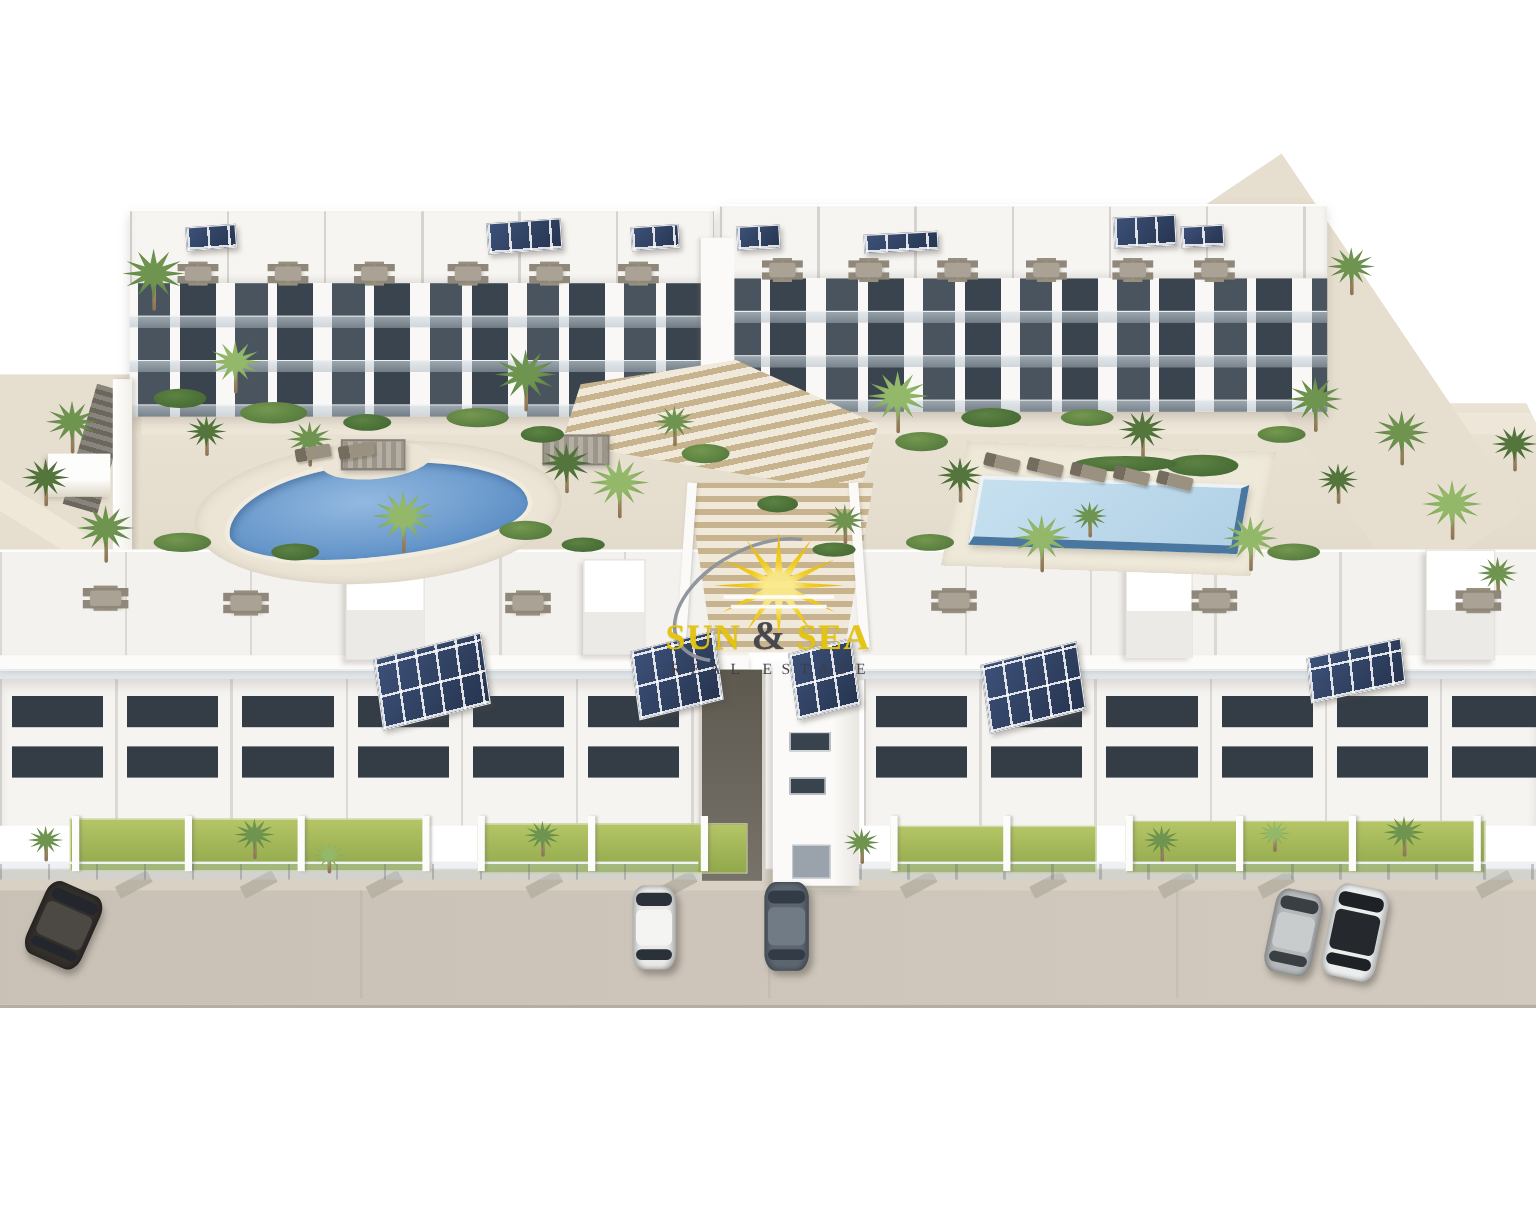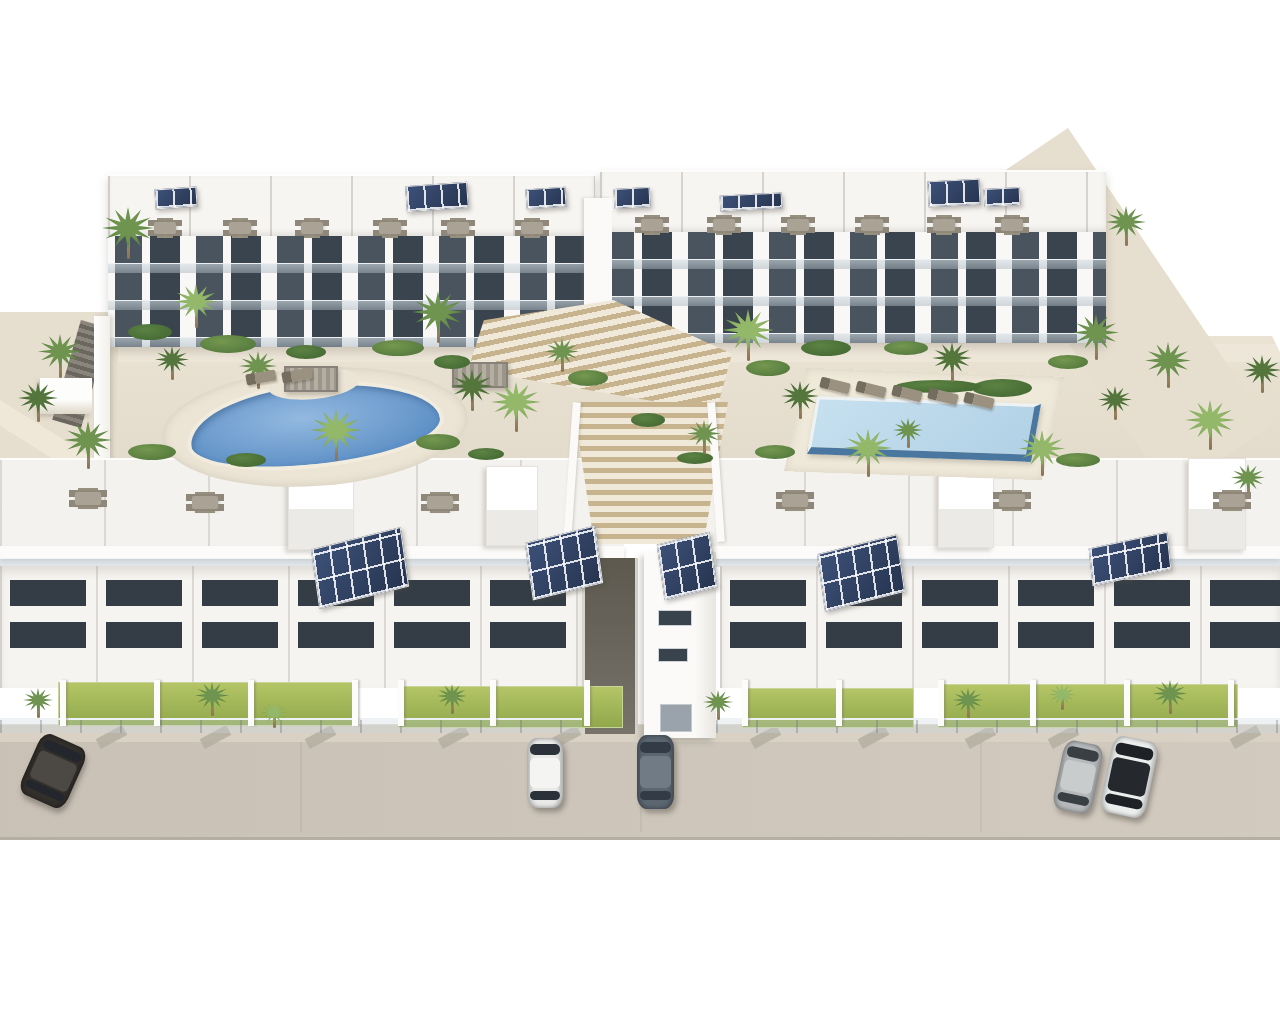--- a/index.html
+++ b/index.html
@@ -197,20 +197,32 @@
     <div class="twin" style="left:14px;top:58px;width:34px;height:16px;"></div>
     <div class="twin" style="left:14px;top:96px;width:30px;height:14px;"></div>
     <div class="tdoor" style="left:16px;top:152px;width:32px;height:28px;"></div>
   </div>
 
   <div class="fence" style="left:0;width:582px;"></div>
   <div class="fence" style="left:716px;width:564px;"></div>
   <div class="sidewalk"></div>
   <div class="street"></div>
 
+  <div class="watermark">
+    <div class="wm-arc"></div>
+    <div class="wm-sun"></div>
+    <div class="wm-line" style="left:58px;top:46px;width:92px;"></div>
+    <div class="wm-line" style="left:64px;top:54px;width:80px;"></div>
+    <div class="wm-title">
+      <span>SUN</span>
+      <span class="amp">&amp;</span>
+      <span>SEA</span>
+    </div>
+    <div class="wm-sub">REAL ESTATE</div>
+  </div>
 
 <div class="trunk" style="left: 127px; top: 228px; height: 31px;"></div>
     <div class="palm t1" style="left: 102px; top: 207px; width: 52px; height: 42px;"></div>
     <div class="trunk" style="left: 59px; top: 352px; height: 26px;"></div>
     <div class="palm t1" style="left: 38px; top: 334px; width: 44px; height: 35px;"></div>
     <div class="trunk" style="left: 37px; top: 398px; height: 24px;"></div>
     <div class="palm t0" style="left: 18px; top: 382px; width: 40px; height: 32px;"></div>
     <div class="trunk" style="left: 87px; top: 440px; height: 29px;"></div>
     <div class="palm t1" style="left: 64px; top: 421px; width: 48px; height: 38px;"></div>
     <div class="trunk" style="left: 195px; top: 302px; height: 26px;"></div>

